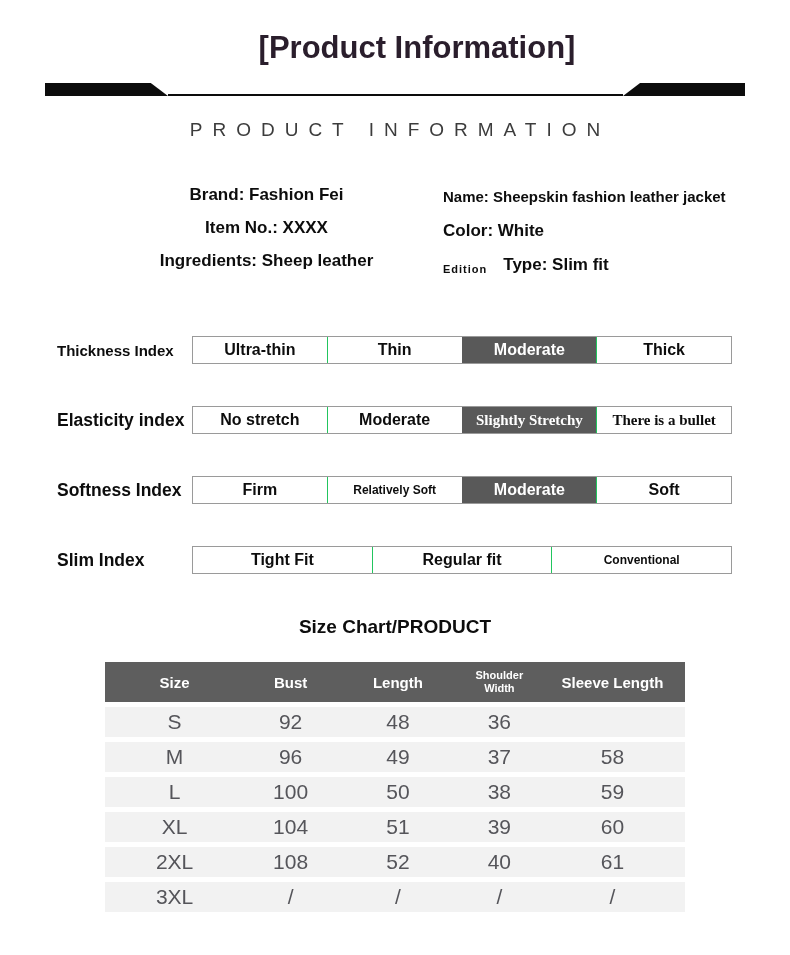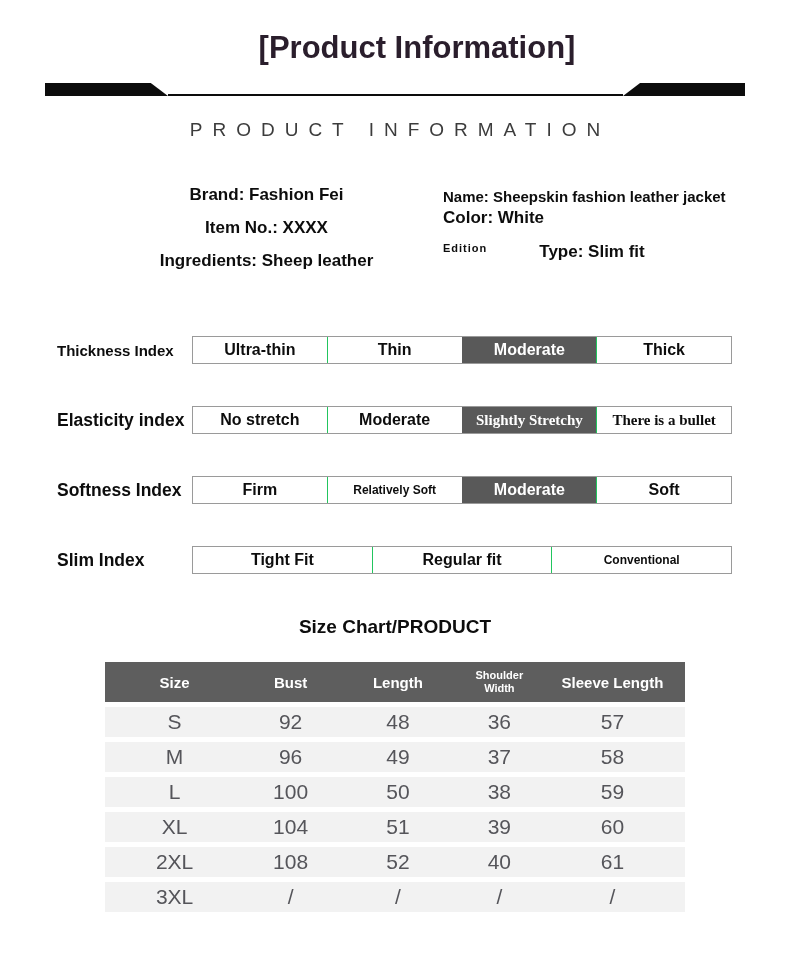--- a/index.html
+++ b/index.html
@@ -23,23 +23,23 @@
     margin-top: 23px; text-align: center; font-size: 19px; color: #3c3c3c;
     letter-spacing: 10px; padding-left: 10px; font-weight: normal;
   }
 
   
   .info { display: flex; margin: 44px 0 0 90px; }
   .info-left { width: 353px; text-align: center; }
   .info-right { width: 330px; }
   .info p { font-weight: bold; color: #0d0d0d; }
   .info-left p { font-size: 17px; line-height: 20px; margin-bottom: 13px; }
-  .info-right .name-line { font-size: 15px; line-height: 20px; margin-bottom: 1px; margin-top: 2px; }
+  .info-right .name-line { font-size: 15px; line-height: 20px; margin-bottom: 14px; margin-top: 2px; }
   .info-right .color-line { font-size: 17px; line-height: 20px; margin-bottom: 14px; }
-  .edition-line { display: flex; align-items: flex-start; gap: 36px; }
+  .edition-line { display: flex; align-items: flex-end; }
   .edition-label { font-size: 11px; font-weight: bold; letter-spacing: 1px; margin-right: 16px; }
   .type-text { font-size: 17px; font-weight: bold; }
 
   
   .indexes { margin-top: 52px; }
   .index-row { display: flex; align-items: center; margin: 0 0 42px 57px; }
   .index-label { width: 135px; font-weight: bold; color: #0d0d0d; }
   .lbl-sm { font-size: 15px; }
   .lbl-md { font-size: 17.5px; }
   .index-table { display: flex; width: 540px; height: 28px; border: 1px solid #9a9a9a; background: #fff; }
@@ -152,21 +152,20 @@
           <span>Shoulder Width</span>
         </div>
       <div class="hcell c5">Sleeve Length</div>
     </div>
 
     <div class="srow">
       <div class="scell c1">S</div>
       <div class="scell c2">92</div>
       <div class="scell c3">48</div>
       <div class="scell c4">36</div>
-      <div class="scell c5">57</div>
     </div>
     <div class="srow">
       <div class="scell c1">M</div>
       <div class="scell c2">96</div>
       <div class="scell c3">49</div>
       <div class="scell c4">37</div>
       <div class="scell c5">58</div>
     </div>
     <div class="srow">
       <div class="scell c1">L</div>

